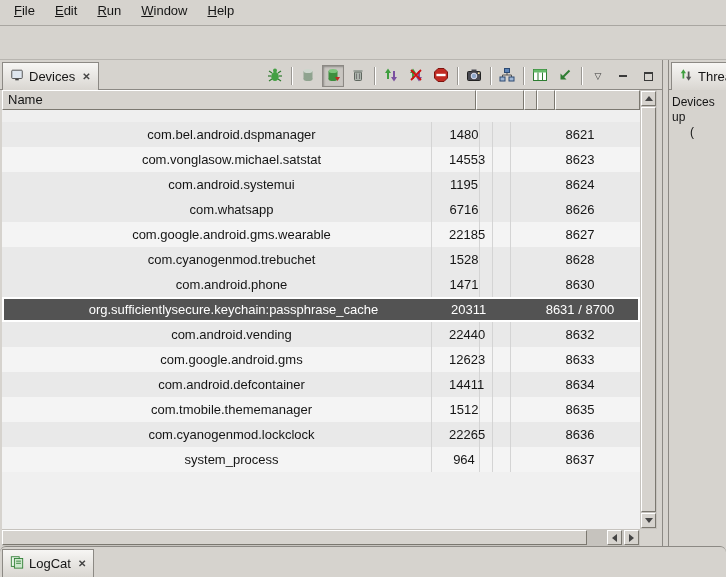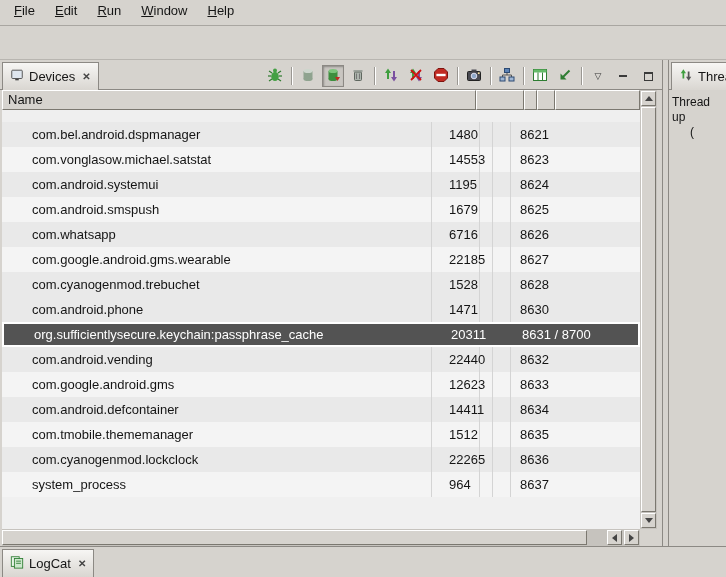--- a/index.html
+++ b/index.html
@@ -49,21 +49,21 @@
   .ghead { position: absolute; left: 0; top: 0; width: 638px; height: 20px; display: flex; }
   .hcell {
     background: #d6d3ce; height: 20px; line-height: 18px; padding-left: 5px;
     border-top: 1px solid #fff; border-left: 1px solid #fff;
     border-right: 1px solid #7b7870; border-bottom: 1px solid #7b7870;
     overflow: hidden; white-space: nowrap;
   }
   .w-name { width: 474px; } .w-pid { width: 48px; } .w-a { width: 13px; } .w-b { width: 18px; } .w-port { flex: 1; }
   .gbody { position: absolute; left: 0; top: 20px; width: 638px; bottom: 17px; background: #f0f0f0; overflow: hidden; }
   .spacer { height: 12px; background: #efefef; }
-  .row { display: flex; height: 25px; align-items: center; background: #e9e9e9; white-space: nowrap; }
+  .row { display: flex; height: 25px; align-items: center; background: #e9e9e9; white-space: nowrap; text-align: center; }
   .row.alt { background: #f4f4f4; }
   .row > div { height: 100%; line-height: 25px; overflow: visible; }
   .c-name { width: 430px; padding-left: 30px; border-right: 1px solid #d4d4d4; }
   .c-pid  { width: 48px;  padding-left: 17px; border-right: 1px solid #d4d4d4; }
   .c-a    { width: 13px;  border-right: 1px solid #d4d4d4; }
   .c-b    { width: 18px;  border-right: 1px solid #d4d4d4; }
   .c-port { flex: 1; padding-left: 9px; }
   .row.selected { background: #535353; color: #fff; border: 2px solid #fff; }
   .row.selected > div { border-color: transparent; line-height: 21px; }
   
@@ -82,21 +82,21 @@
   .tri-up    { width: 0; height: 0; border-left: 4px solid transparent; border-right: 4px solid transparent; border-bottom: 5px solid #444; }
   .tri-down  { width: 0; height: 0; border-left: 4px solid transparent; border-right: 4px solid transparent; border-top: 5px solid #444; }
   .tri-left  { width: 0; height: 0; border-top: 4px solid transparent; border-bottom: 4px solid transparent; border-right: 5px solid #444; }
   .tri-right { width: 0; height: 0; border-top: 4px solid transparent; border-bottom: 4px solid transparent; border-left: 5px solid #444; }
   
   .threads-msg { padding: 5px 3px; font-size: 12px; line-height: 15px; }
   .threads-msg .l2 { padding-left: 18px; }
   
   .bottom-bar {
     position: absolute; left: 0; top: 546px; width: 726px; height: 31px;
-    border-top: 1px solid #8c8984; background: #d6d3ce;
+    border-top: 1px solid #8c8984; background: #d6d3ce; border-radius: 6px;
   }
   .bottom-bar .tab { height: 28px; }
 </style>
 </head>
 <body>
 
 <div class="menubar">
 
     <span class="menu-item mnemonic"><u>F</u>ile</span>
 
@@ -271,27 +271,20 @@
             </div>
 
             <div class="row">
               <div class="c-name">com.android.systemui</div>
               <div class="c-pid">1195</div>
               <div class="c-a"></div>
               <div class="c-b"></div>
               <div class="c-port">8624</div>
             </div>
 
-            <div class="row alt">
-              <div class="c-name">com.android.smspush</div>
-              <div class="c-pid">1679</div>
-              <div class="c-a"></div>
-              <div class="c-b"></div>
-              <div class="c-port">8625</div>
-            </div>
 
             <div class="row">
               <div class="c-name">com.whatsapp</div>
               <div class="c-pid">6716</div>
               <div class="c-a"></div>
               <div class="c-b"></div>
               <div class="c-port">8626</div>
             </div>
 
             <div class="row alt">
@@ -412,21 +405,21 @@
               <polygon points="2,6 8,6 5,1.5" fill="#3f9f3f"></polygon>
               <path d="M11 4 v7" stroke="#555" stroke-width="2"></path>
               <polygon points="8,10 14,10 11,14.5" fill="#555"></polygon>
             </svg>
         </span>
         <span>Threads</span>
 
       </div>
     </div>
     <div class="threads-msg">
-      <div class="l1">Thread up</div>
+      <div class="l1">Devices up</div>
       <div class="l2">(</div>
     </div>
   </div>
 </div>
 
 <div class="bottom-bar">
   <div class="tab">
     <span>
       <svg width="14" height="14" viewBox="0 0 16 16">
           <rect x="1.5" y="2" width="9" height="11" fill="#e8f4e8" stroke="#2e7d32"></rect>

